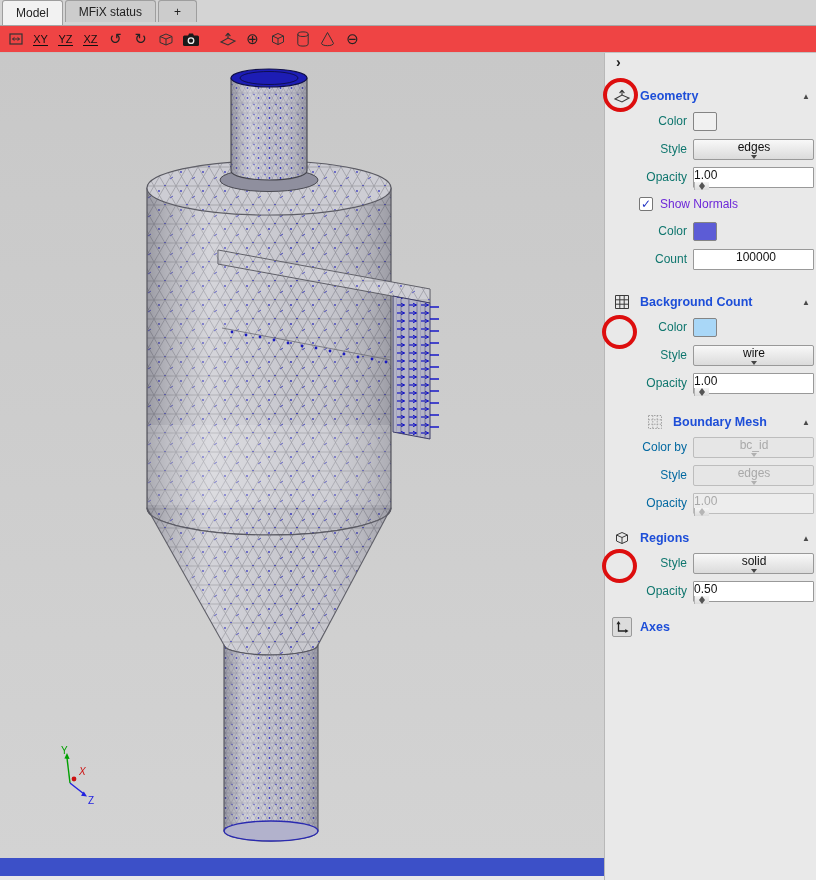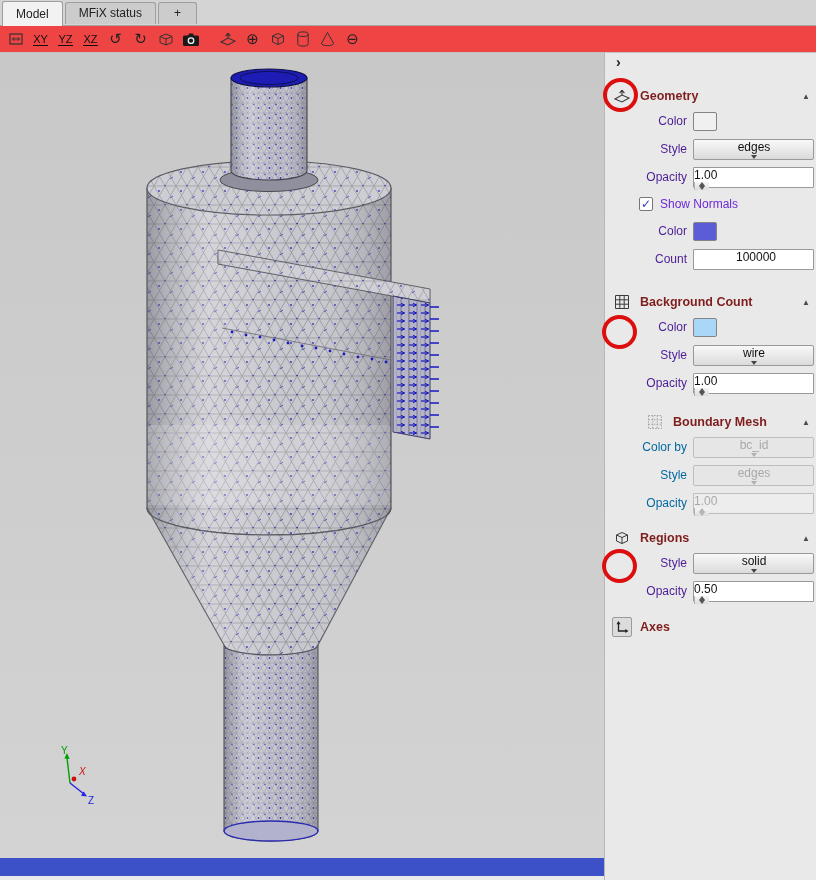--- a/index.html
+++ b/index.html
@@ -10,21 +10,21 @@
     overflow: hidden;
     position: relative;
     color: #1a1a1a;
   }
   .app { position: absolute; inset: 0; }
 
   
   .tabbar {
     position: absolute; left: 0; top: 0; right: 0; height: 26px;
     background: #d4d4d4; border-bottom: 1px solid #a6a6a6;
-    display: flex; align-items: center; padding-left: 2px;
+    display: flex; align-items: flex-start; padding-left: 2px;
   }
   .tab {
     height: 22px; display: flex; align-items: center; padding: 0 13px;
     font-size: 12px; color: #222; background: #cccccc;
     border: 1px solid #9e9e9e; border-bottom: none;
     border-radius: 3px 3px 0 0; margin-right: 2px; cursor: default;
   }
   .tab.active { height: 25px; background: #f2f2f2; margin-bottom: -1px; }
   .tab.plus { padding: 0 15px; }
 
@@ -63,28 +63,28 @@
     display: grid; grid-template-columns: 24px 1fr 16px; align-items: center;
     height: 22px; padding: 0 6px 0 7px; column-gap: 4px;
   }
   .sec-g { margin-top: 12px; }
   .sec-b { margin-top: 18px; }
   .sec-y { margin-top: 14px; padding-left: 40px; }
   .sec-r { margin-top: 10px; }
   .sec-a { margin-top: 11px; }
   .sec-icon { width: 20px; height: 20px; display: flex; align-items: center; justify-content: center; }
   .sec-icon.axes-btn { border: 1px solid #9a9a9a; border-radius: 2px; background: #dcdcdc; }
-  .sec-title { font-weight: bold; font-size: 12.5px; color: #7f1d1d; }
+  .sec-title { font-weight: bold; font-size: 12.5px; color: #1d4ed8; }
   .sec-arrow { font-size: 8px; color: #4a4a4a; text-align: right; }
 
   .srow {
     display: grid; grid-template-columns: 82px 1fr; column-gap: 6px;
     align-items: center; height: 28px; padding-right: 2px;
   }
-  .slabel { text-align: right; font-size: 12px; color: #4c1d95; }
+  .slabel { text-align: right; font-size: 12px; color: #0f766e; }
   .dis .slabel { color: #0369a1; }
 
   .ctrl { height: 21px; flex-direction: column; }
   .dd {
     display: flex; align-items: center;
     background: linear-gradient(#f8f8f8, #dbdbdb);
     border: 1px solid #999; border-radius: 2px;
     padding: 0 5px 0 6px; font-size: 12px; color: #111;
   }
   .dd .sp { flex: 1; }

